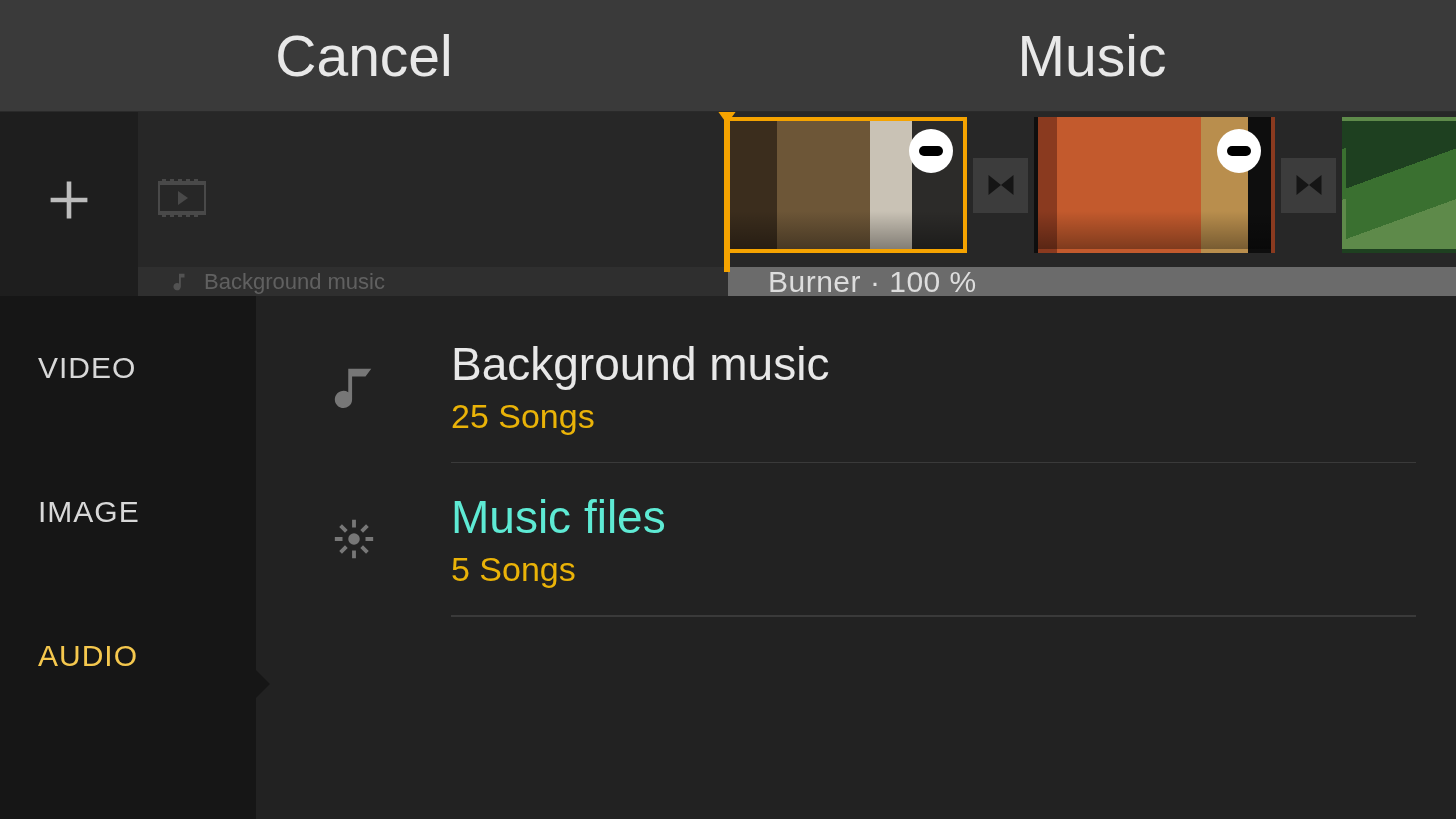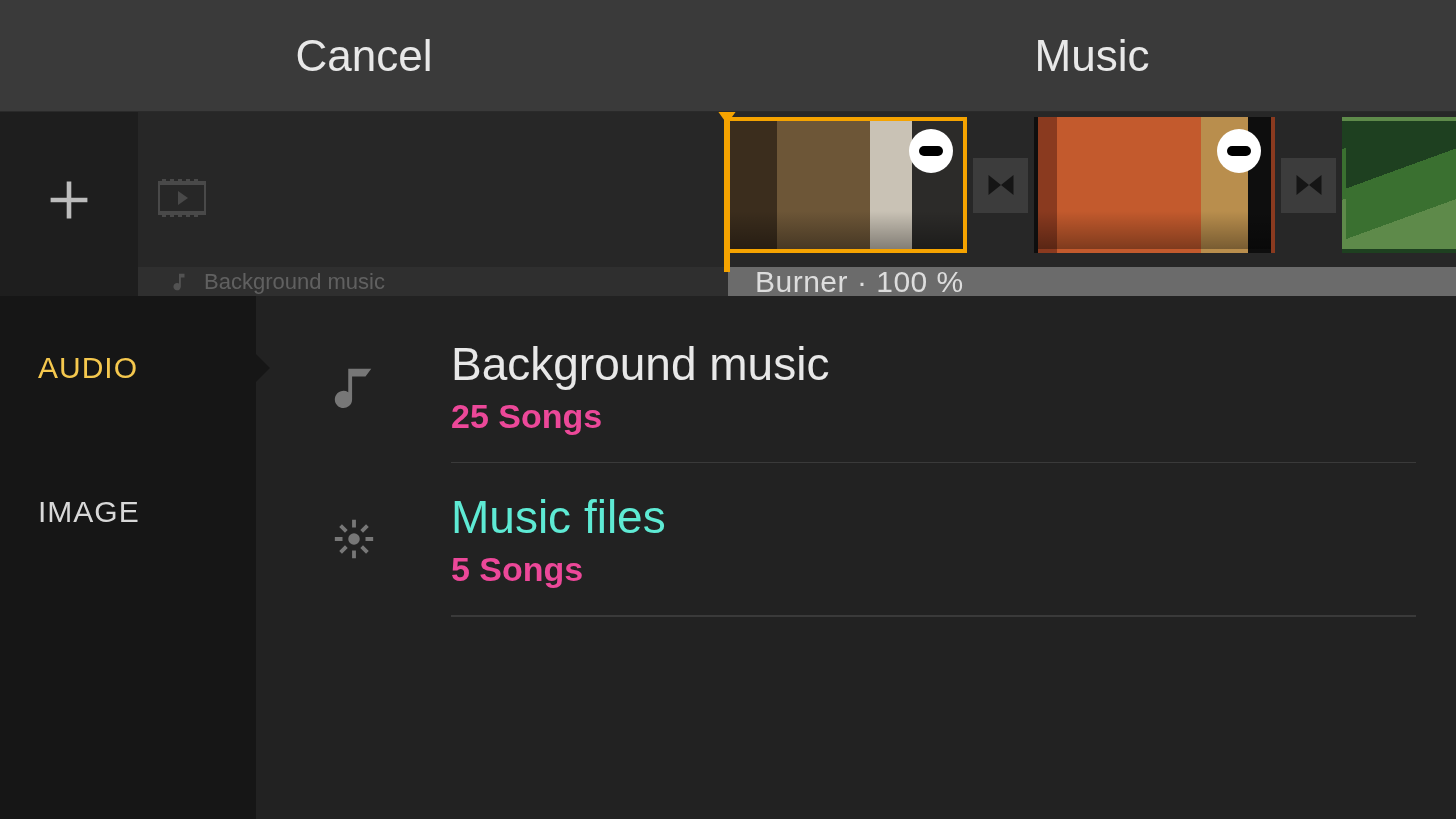--- a/index.html
+++ b/index.html
@@ -16,21 +16,21 @@
     width: 100%;
     height: 112px;
     background: #3a3a3a;
     display: flex;
     align-items: center;
     border-bottom: 1px solid #2a2a2a;
   }
   .top-btn {
     flex: 1;
     text-align: center;
-    font-size: 44px;
+    font-size: 57px;
     font-weight: 300;
     color: #e8e8e8;
     cursor: pointer;
   }
 
   
   .timeline-area {
     position: relative;
     height: 184px;
     background: #1f1f1f;
@@ -174,21 +174,21 @@
   }
   .audio-strip {
     position: absolute;
     left: 590px;
     right: 0;
     top: 155px;
     height: 29px;
     background: #6b6b6b;
     color: #ddd;
     font-size: 30px;
-    padding-left: 27px;
+    padding-left: 40px;
     display: flex;
     align-items: center;
     overflow: hidden;
     letter-spacing: 0.5px;
   }
 
   
   .lower {
     position: absolute;
     top: 296px;
@@ -251,22 +251,22 @@
   .panel-text { flex: 1; padding: 22px 0; }
   .panel-title {
     font-size: 46px;
     font-weight: 300;
     color: #e8e8e8;
     margin-bottom: 6px;
   }
   .panel-title.selected { color: #5eead4; }
   .panel-sub {
     font-size: 34px;
-    color: #ec4899;
-    font-weight: 700;
+    color: #eab308;
+    font-weight: 400;
   }
   .panel-divider {
     height: 1px;
     background: #3a3a3a;
     margin-left: 195px;
   }
 </style>
 </head>
 <body>
 
@@ -339,22 +339,23 @@
     </div>
 
     <div class="audio-strip">
       <span>Burner · 100 %</span>
     </div>
   </div>
 </div>
 
 <div class="lower">
   <div class="sidebar">
+    <div class="sidebar-item">VIDEO</div>
+    <div class="sidebar-item">IMAGE</div>
     <div class="sidebar-item active">AUDIO</div>
-    <div class="sidebar-item">IMAGE</div>
   </div>
   <div class="panel">
 
     <div class="panel-row">
       <div class="panel-icon">
         <svg viewBox="0 0 24 24">
             <path d="M9 3v12.26A4.5 4.5 0 1 0 11 19V7h7l3-4H9z"></path>
           </svg>
       </div>
       <div class="panel-text">

